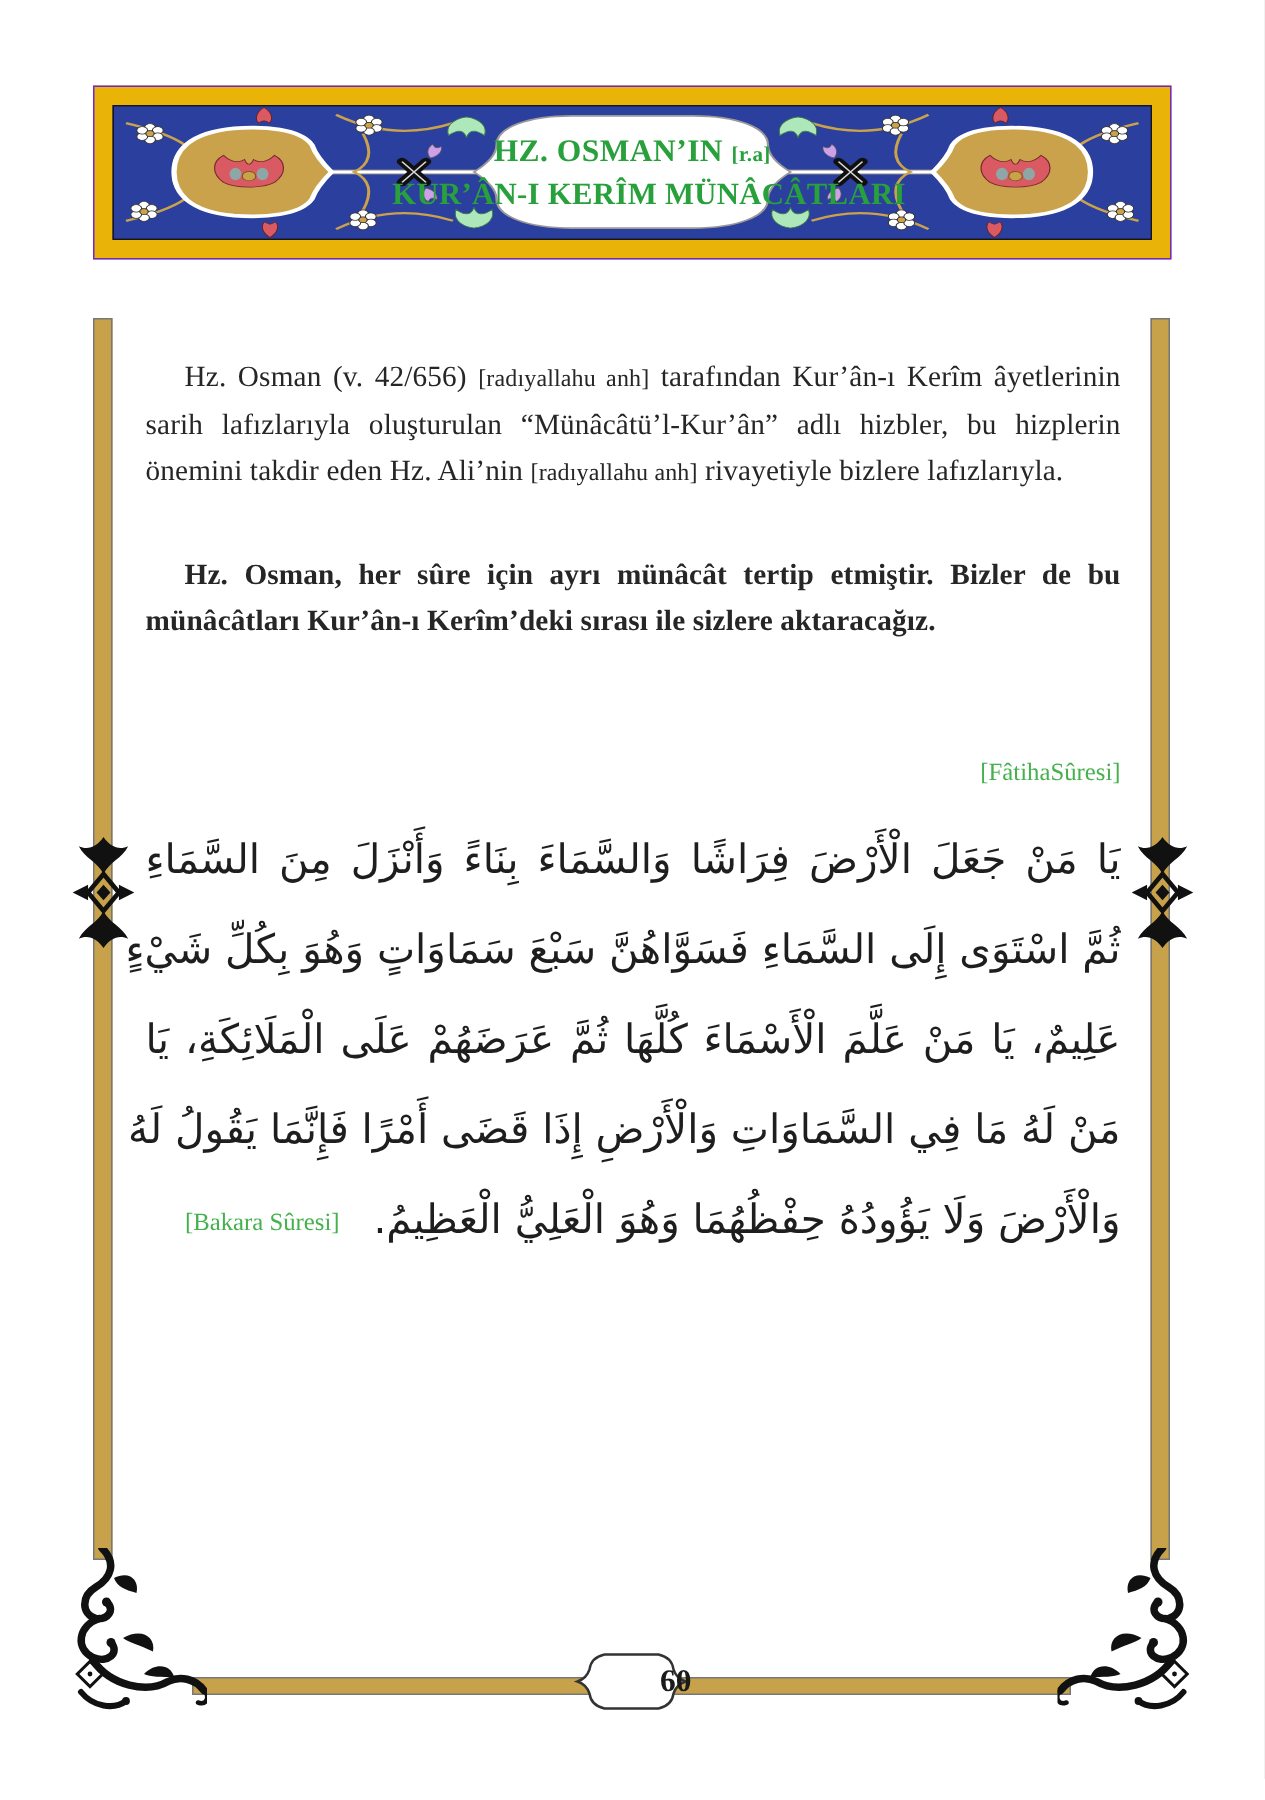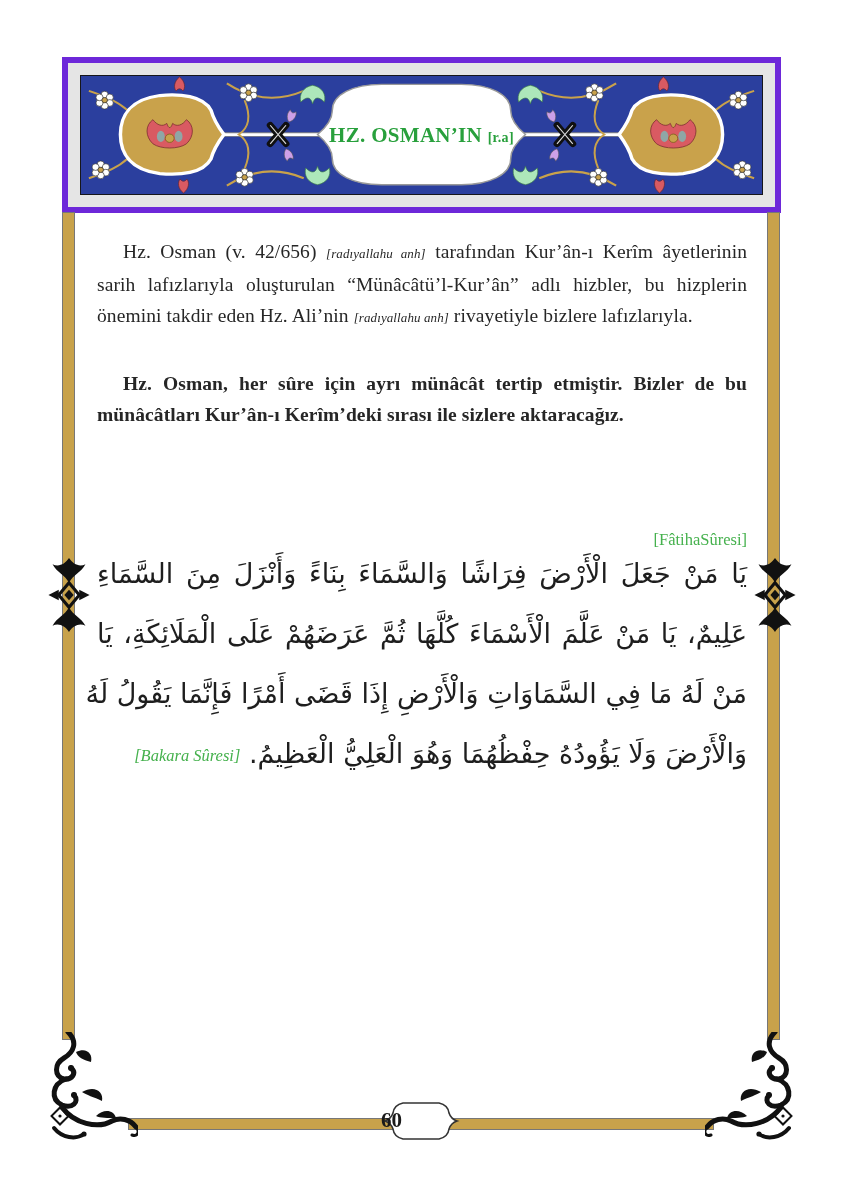--- a/index.html
+++ b/index.html
@@ -2,22 +2,22 @@
 <html><head>
 <meta charset="utf-8">
 <style>
   html,body{margin:0;padding:0;background:#e8e8e8;}
   .page{
     position:relative;width:843px;height:1200px;background:#ffffff;
     font-family:"Liberation Serif",serif;overflow:hidden;margin:0 auto;
   }
   
   .header-frame{
-    position:absolute;left:62px;top:57px;width:719px;height:156px;
-    box-sizing:border-box;background:#e5e5e5;border:6px solid #6d28d9;
+    position:absolute;left:62px;top:57px;width:719px;height:116px;
+    box-sizing:border-box;background:#eab308;border:1px solid #6d28d9;
     padding:12px;
   }
   .header-inner{
     position:relative;width:100%;height:100%;box-sizing:border-box;
     background:#2B3F9E;border:1.5px solid #16161a;overflow:hidden;
   }
   .header-inner svg{position:absolute;left:0;top:0;width:100%;height:100%;}
   .title-box{
     position:absolute;left:50%;top:50%;transform:translate(-50%,-50%);
     width:320px;text-align:center;z-index:3;color:#28A03C;
@@ -33,49 +33,49 @@
   .fleuron.left{left:40px;top:558px;}
   .fleuron.right{left:746px;top:558px;}
   .corner{position:absolute;width:92px;height:112px;z-index:3;}
   .corner.left{left:46px;top:1032px;}
   .corner.right{left:705px;top:1032px;transform:scaleX(-1);}
   .hbar{position:absolute;left:128px;top:1118px;width:586px;height:12px;background:#C8A24B;border:1px solid #777;box-sizing:border-box;}
   .num-cartouche{position:absolute;left:381px;top:1097px;width:80px;height:48px;z-index:4;}
   .num-cartouche svg{position:absolute;left:0;top:0;}
   .num-text{
     position:absolute;left:0;top:0;width:80px;height:48px;line-height:46px;
-    text-align:left;font-weight:bold;font-size:21px;color:#1a1a1a;
+    text-align:right;font-weight:bold;font-size:21px;color:#1a1a1a;
   }
   
   .col{position:absolute;left:97px;width:650px;color:#262626;}
   .para{
     font-size:19.5px;line-height:31px;text-align:justify;text-justify:inter-word;
     text-indent:26px;letter-spacing:.1px;
   }
-  .note{font-size:13px;font-style:italic;}
+  .note{font-size:16px;}
   .p1{top:236px;}
   .p2{top:368px;font-weight:bold;}
   .arabic{
     direction:rtl;font-family:"DejaVu Sans",sans-serif;color:#1e1e1e;
   }
   .fatiha-line{
     top:438px;font-size:26px;line-height:58px;height:58px;
     text-align:justify;text-align-last:justify;
   }
   .source{
     color:#45B14D;font-size:16.5px;font-family:"Liberation Serif",serif;
   }
-  .fatiha-src{top:530px;text-align:right;}
+  .fatiha-src{top:505px;text-align:right;}
   .bakara{top:544px;}
   .aline{
     height:60px;line-height:60px;font-size:27px;
     text-align:justify;text-align-last:justify;white-space:nowrap;
   }
   .aline-last{text-align:right;text-align-last:right;}
-  .aline-last .source{vertical-align:2px;font-style:italic;}
+  .aline-last .source{margin-right:14px;vertical-align:2px;}
 </style>
 </head>
 <body>
 
 <div class="page">
 
   <div class="header-frame">
     <div class="header-inner">
       <svg viewBox="0 0 691 127" preserveAspectRatio="none">
         <defs>
@@ -134,20 +134,21 @@
         <use href="#half" transform="translate(691,0) scale(-1,1)"></use>
         <path d="M240,63 C250,54 255,46 255,37 C255,20 276,9 305,9 L386,9 C415,9 436,20 436,37 C436,46 441,54 451,63 C441,72 436,80 436,89 C436,106 415,117 386,117 L305,117 C276,117 255,106 255,89 C255,80 250,72 240,63 Z" fill="#ffffff" stroke="#999" stroke-width="1.5"></path>
         <use href="#xmark" transform="translate(200,63)"></use>
         <use href="#xmark" transform="translate(491,63)"></use>
       </svg>
       <div class="title-box">
         <div class="title-line1">
           <span>HZ. OSMAN’IN</span>
           <span class="title-note">[r.a]</span>
         </div>
+        <div class="title-line2">KUR’ÂN-I KERÎM MÜNÂCÂTLARI</div>
       </div>
     </div>
   </div>
 
   <div class="vbar left"></div>
   <div class="vbar right"></div>
 
   <div class="fleuron left">
     <svg viewBox="0 0 56 72" width="58" height="74">
       <path d="M28,24 L38,36 L28,48 L18,36 Z" fill="none" stroke="#111" stroke-width="3"></path>
@@ -216,20 +217,21 @@
   <div class="col para p1">
     <span>Hz. Osman (v. 42/656) </span><span class="note">[radıyallahu anh]</span><span> tarafından Kur’ân-ı Kerîm âyetlerinin sarih lafızlarıyla oluşturulan “Münâcâtü’l-Kur’ân” adlı hizbler, bu hizplerin önemini takdir eden Hz. Ali’nin </span><span class="note">[radıyallahu anh]</span><span> rivayetiyle bizlere lafızlarıyla.</span>
   </div>
 
   <div class="col para p2">Hz. Osman, her sûre için ayrı münâcât tertip etmiştir. Bizler de bu münâcâtları Kur’ân-ı Kerîm’deki sırası ile sizlere aktaracağız.</div>
 
   <div class="col source fatiha-src">[FâtihaSûresi]</div>
 
   <div class="col bakara">
     <div class="arabic aline">يَا مَنْ جَعَلَ الْأَرْضَ فِرَاشًا وَالسَّمَاءَ بِنَاءً وَأَنْزَلَ مِنَ السَّمَاءِ</div>
+    <div class="arabic aline">ثُمَّ اسْتَوَى إِلَى السَّمَاءِ فَسَوَّاهُنَّ سَبْعَ سَمَاوَاتٍ وَهُوَ بِكُلِّ شَيْءٍ</div>
     <div class="arabic aline">عَلِيمٌ، يَا مَنْ عَلَّمَ الْأَسْمَاءَ كُلَّهَا ثُمَّ عَرَضَهُمْ عَلَى الْمَلَائِكَةِ، يَا</div>
     <div class="arabic aline">مَنْ لَهُ مَا فِي السَّمَاوَاتِ وَالْأَرْضِ إِذَا قَضَى أَمْرًا فَإِنَّمَا يَقُولُ لَهُ</div>
     <div class="arabic aline aline-last">
       <span>وَالْأَرْضَ وَلَا يَؤُودُهُ حِفْظُهُمَا وَهُوَ الْعَلِيُّ الْعَظِيمُ.</span>
       <span class="source" dir="ltr">[Bakara Sûresi]</span>
     </div>
   </div>
 
 </div>
 

